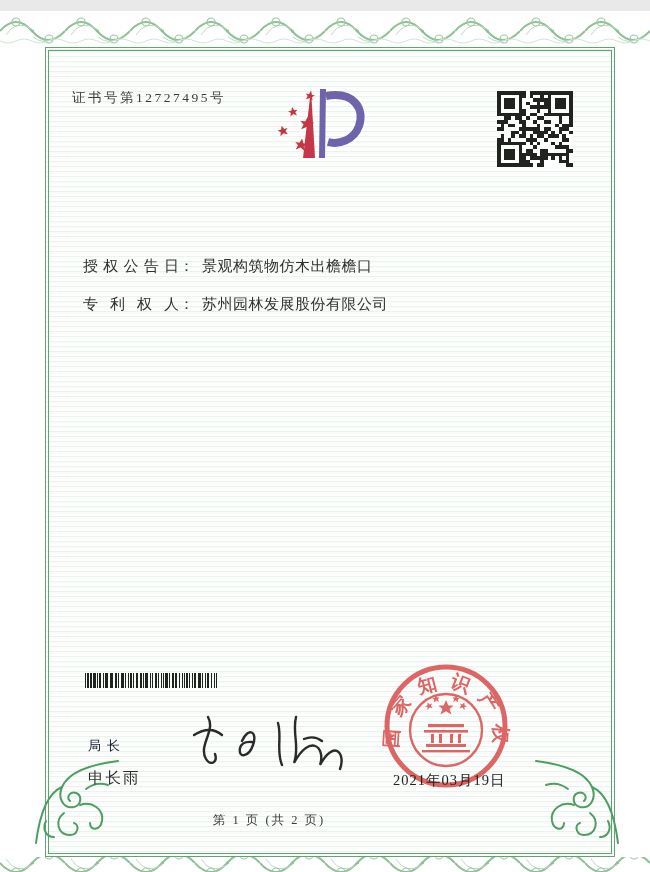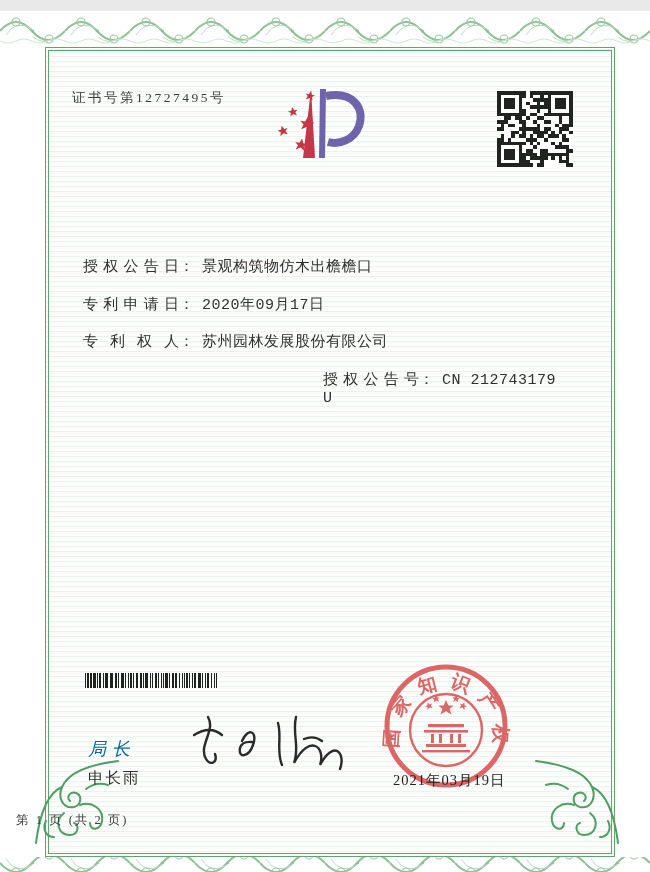--- a/index.html
+++ b/index.html
@@ -23,33 +23,33 @@
   .logo{left:262px;top:72px;}
   .qr{left:497px;top:80px;width:76px;height:76px;display:grid;grid-template-columns:repeat(21,1fr);grid-template-rows:repeat(21,1fr);background:#fff;}
   .qr i{display:block;}
   .qr i.on{background:#20241f;}
   .title{left:0;top:176px;width:650px;text-align:center;font-size:33px;font-weight:600;
          letter-spacing:4px;color:#2b2b2b;}
   .fields{left:83px;top:246px;width:480px;font-size:15px;color:#303030;}
   .frow{position:relative;height:37.5px;}
   .flabel{display:inline-block;width:96px;text-align:justify;text-align-last:justify;vertical-align:top;}
   .fcolon{display:inline-block;margin-right:8px;}
-  .fvalue{letter-spacing:0.5px;font-family:Liberation Mono, monospace;}
+  .fvalue{letter-spacing:0.5px;}
   .fgroup2{position:absolute;left:240px;top:0;}
   .paras{left:83px;top:504px;width:486px;font-size:13.5px;line-height:20px;color:#3a3a3a;
          text-align:justify;}
   .paras p{margin:0;text-indent:2em;}
   .barcode{left:85px;top:662px;height:15px;display:flex;align-items:stretch;}
   .barcode i{display:block;background:#20241f;}
-  .signer-title{left:88px;top:726px;font-size:18px;letter-spacing:6px;color:#0369a1;font-style:italic;}
+  .signer-title{left:88px;top:726px;font-size:13px;letter-spacing:6px;color:#0f172a;}
   .signer-name{left:88px;top:757px;font-size:15.5px;letter-spacing:2px;color:#2e2e2e;}
   .signature{left:180px;top:694px;}
   .seal{left:375px;top:650px;opacity:0.87;}
   .seal-date{left:393px;top:760px;font-size:14.5px;letter-spacing:1px;color:#1f1f1f;}
-  .footer{left:16px;top:801px;width:522px;text-align:left;font-size:12.5px;letter-spacing:2px;color:#3a3a3a;}
+  .footer{left:8px;top:801px;width:522px;text-align:center;font-size:12.5px;letter-spacing:2px;color:#3a3a3a;}
 </style>
 </head>
 <body>
 
 <div class="page">
 
   <svg class="lace lace-top" width="650" height="34">
     <defs>
       <pattern id="lace" width="65" height="34" patternUnits="userSpaceOnUse">
         <path d="M0,20 Q16,2 32,20 Q48,38 65,20" fill="none" stroke="#8fc197" stroke-width="2"></path>
@@ -553,29 +553,23 @@
       <i class="on"></i>
       <i class="on"></i>
     </div>
 
 
   <div class="abs fields">
     <div class="frow">
       <span class="flabel">授权公告日</span><span class="fcolon">：</span><span class="fvalue">景观构筑物仿木出檐檐口</span>
     </div>
     <div class="frow">
-      <span class="flabel">专利申请日</span><span class="fcolon">：</span><span class="fvalue">2020年09月17日</span>
-    </div>
-    <div class="frow">
       <span class="flabel">专利权人</span><span class="fcolon">：</span><span class="fvalue">苏州园林发展股份有限公司</span>
     </div>
     <div class="frow">
-      <span class="fgroup2">
-        <span class="flabel">授权公告号</span><span class="fcolon">：</span><span class="fvalue">CN 212743179 U</span>
-      </span>
     </div>
   </div>
 
   <div class="abs paras">
   </div>
 
   <div class="abs barcode">
       <i style="width:1px;margin-right:1px"></i>
       <i style="width:2px;margin-right:1px"></i>
       <i style="width:2px;margin-right:1px"></i>

